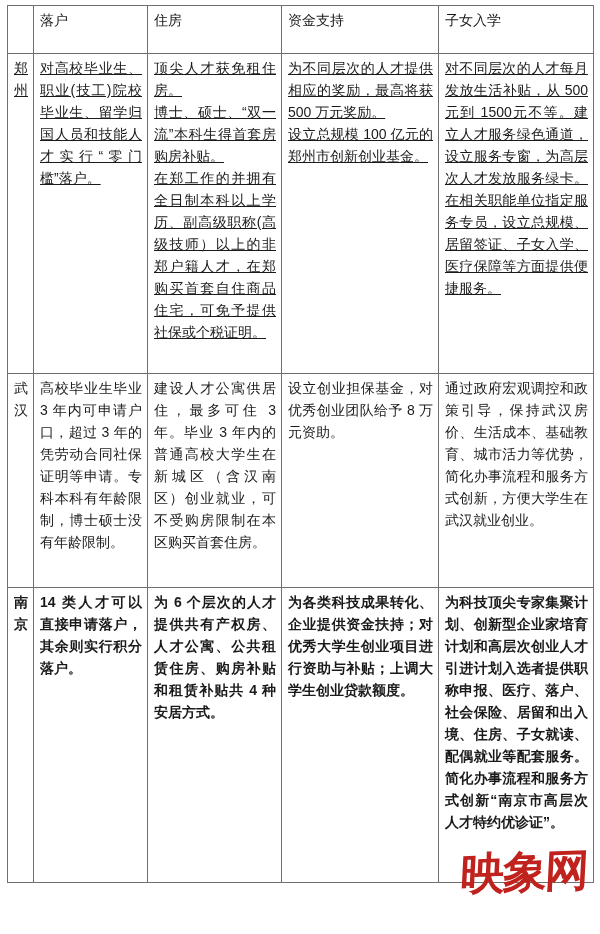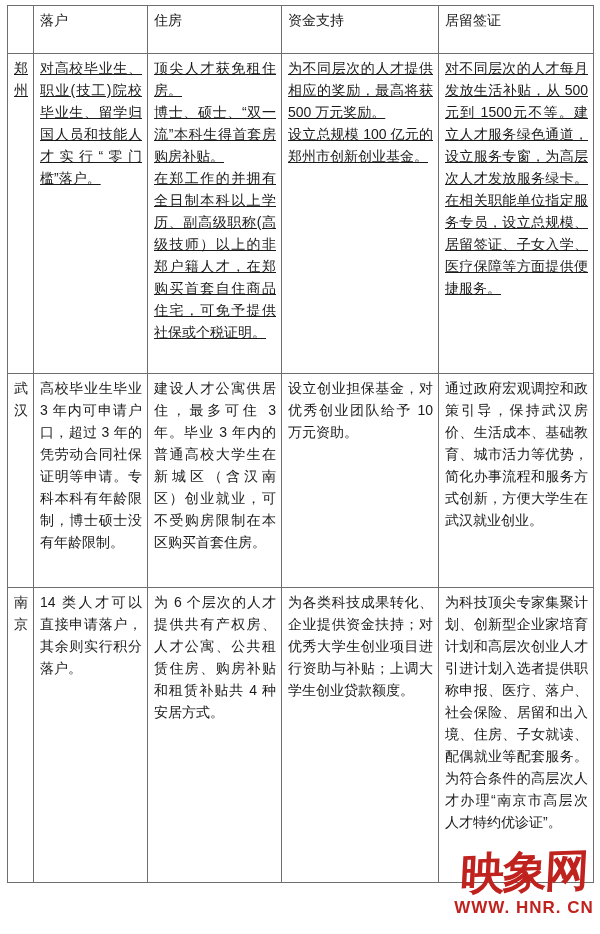--- a/index.html
+++ b/index.html
@@ -43,21 +43,21 @@
     white-space: normal;
     height: 48px;
   }
   td.city-cell {
     text-align: center;
     padding: 3px 2px;
     word-break: break-all;
   }
   tr.row-zhengzhou td { height: 320px; text-decoration: underline; }
   tr.row-wuhan     td { height: 214px; }
-  tr.row-nanjing   td { height: 295px; }
+  tr.row-nanjing   td { height: 295px; font-weight: bold; }
 
   .watermark {
     position: absolute;
     left: 448px;
     top: 848px;
     width: 152px;
     text-align: center;
     color: #c0221e;
     background: transparent;
   }
@@ -92,49 +92,48 @@
       <col style="width:134px">
       <col style="width:157px">
       <col style="width:155px">
     </colgroup>
     <thead>
       <tr>
         <th></th>
         <th>落户</th>
         <th>住房</th>
         <th>资金支持</th>
-        <th>居留签证</th>
+        <th>子女入学</th>
       </tr>
     </thead>
     <tbody>
       <tr class="row-zhengzhou">
         <td class="city-cell">郑州</td>
         <td>对高校毕业生、职业(技工)院校毕业生、留学归国人员和技能人才实行“零门槛”落户。</td>
         <td>顶尖人才获免租住房。
 博士、硕士、“双一流”本科生得首套房购房补贴。
 在郑工作的并拥有全日制本科以上学历、副高级职称(高级技师）以上的非郑户籍人才，在郑购买首套自住商品住宅，可免予提供社保或个税证明。</td>
         <td>为不同层次的人才提供相应的奖励，最高将获 500 万元奖励。
 设立总规模 100 亿元的郑州市创新创业基金。</td>
         <td>对不同层次的人才每月发放生活补贴，从 500元到 1500元不等。建立人才服务绿色通道，设立服务专窗，为高层次人才发放服务绿卡。在相关职能单位指定服务专员，设立总规模、居留签证、子女入学、医疗保障等方面提供便捷服务。</td>
       </tr>
       <tr class="row-wuhan">
         <td class="city-cell">武汉</td>
         <td>高校毕业生毕业 3 年内可申请户口，超过 3 年的凭劳动合同社保证明等申请。专科本科有年龄限制，博士硕士没有年龄限制。</td>
         <td>建设人才公寓供居住，最多可住 3 年。毕业 3 年内的普通高校大学生在新城区（含汉南区）创业就业，可不受购房限制在本区购买首套住房。</td>
-        <td>设立创业担保基金，对优秀创业团队给予 10 万元资助。</td>
+        <td>设立创业担保基金，对优秀创业团队给予 8 万元资助。</td>
         <td>通过政府宏观调控和政策引导，保持武汉房价、生活成本、基础教育、城市活力等优势，简化办事流程和服务方式创新，方便大学生在武汉就业创业。</td>
       </tr>
       <tr class="row-nanjing">
         <td class="city-cell">南京</td>
         <td>14 类人才可以直接申请落户，其余则实行积分落户。</td>
         <td>为 6 个层次的人才提供共有产权房、人才公寓、公共租赁住房、购房补贴和租赁补贴共 4 种安居方式。</td>
         <td>为各类科技成果转化、企业提供资金扶持；对优秀大学生创业项目进行资助与补贴；上调大学生创业贷款额度。</td>
-        <td>为科技顶尖专家集聚计划、创新型企业家培育计划和高层次创业人才引进计划入选者提供职称申报、医疗、落户、社会保险、居留和出入境、住房、子女就读、配偶就业等配套服务。为符合条件的高层次人才办理“南京市高层次人才特约优诊证”。</td>
+        <td>为科技顶尖专家集聚计划、创新型企业家培育计划和高层次创业人才引进计划入选者提供职称申报、医疗、落户、社会保险、居留和出入境、住房、子女就读、配偶就业等配套服务。简化办事流程和服务方式创新“南京市高层次人才特约优诊证”。</td>
       </tr>
     </tbody>
   </table>
 
   <div class="watermark">
     <div class="logo-cn">映象网</div>
-    <div class="logo-url">WWW. HNR. CN</div>
   </div>
 
 </div>
 
 </body></html>

